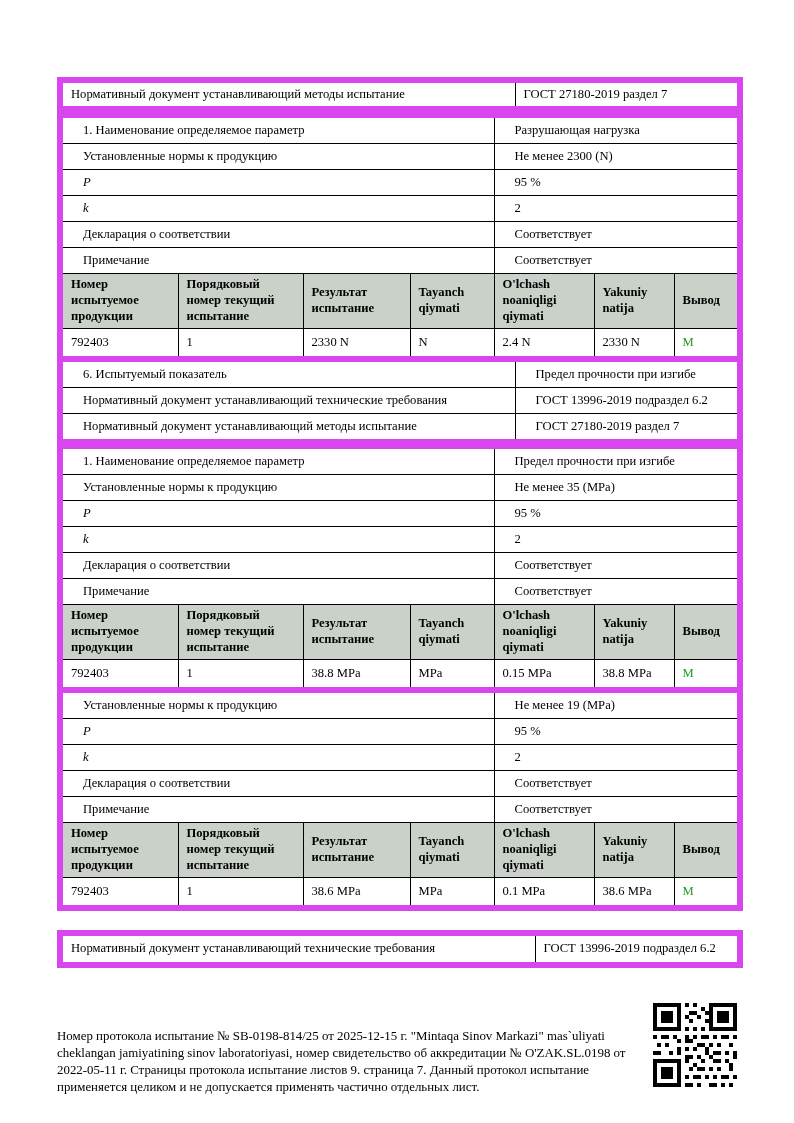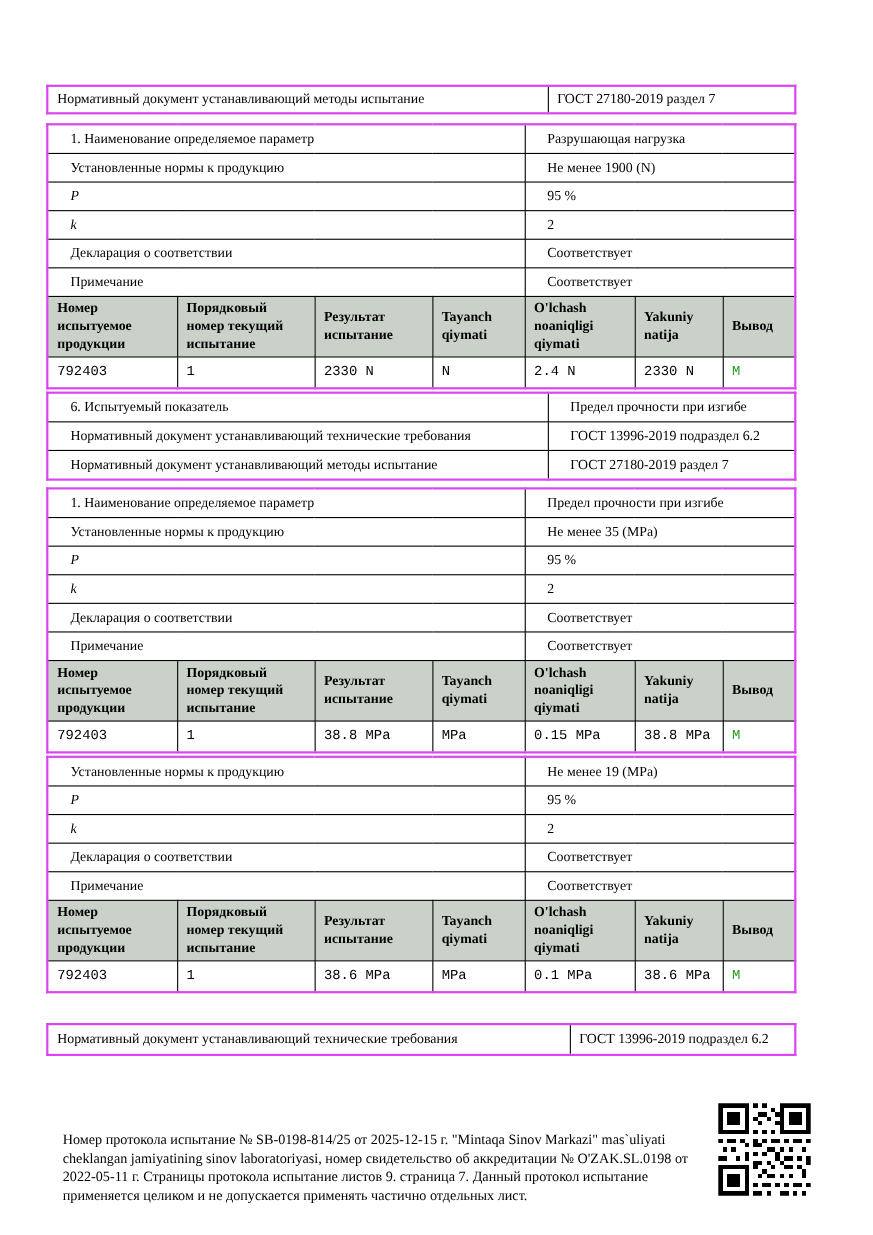--- a/index.html
+++ b/index.html
@@ -1,27 +1,27 @@
 <!DOCTYPE html>
 <html><head>
 <meta charset="utf-8">
 <style>
   html,body{margin:0;padding:0;background:#fff;}
   .page{position:relative;width:794px;height:1123px;background:#ffffff;
         font-family:"Liberation Serif","DejaVu Serif",serif;color:#000;overflow:hidden;}
-  table{border-collapse:collapse;table-layout:fixed;position:absolute;left:42px;width:680px;
-        border:2px solid #d946ef;}
+  table{border-collapse:collapse;table-layout:fixed;position:absolute;left:57px;width:680px;
+        border:6px solid #d946ef;}
   td{border:1px solid #000;padding:1px 8px;font-size:12.6px;line-height:1.25;
      vertical-align:middle;overflow:hidden;word-wrap:break-word;}
   .kv23 td{height:21px;}
   .kv25 td{height:23px;padding-left:20px;}
   .kv26 td{height:24px;}
   .it{font-style:italic;}
   .hdr td{background:#c9d1c9;font-weight:bold;height:50px;padding:2px 8px;}
-  .res td{height:25px;font-family:Liberation Mono, monospace;}
+  .res td{height:25px;}
   .pass{color:#1f9a1f;font-weight:normal;}
   .footer{position:absolute;left:57px;top:1003px;width:680px;display:flex;align-items:flex-start;}
   .footer-text{width:584px;font-size:12.9px;line-height:1.33;margin-top:25px;}
   .qr{margin-left:auto;width:84px;height:84px;display:block;}
 </style>
 </head>
 <body>
 
 <div class="page">
 
@@ -48,21 +48,21 @@
         <col style="width:80px">
         <col style="width:66px">
     </colgroup>
     <tbody>
         <tr class="kv25">
       <td colspan="4">1. Наименование определяемое параметр</td>
       <td colspan="3">Разрушающая нагрузка</td>
     </tr>
     <tr class="kv25">
       <td colspan="4">Установленные нормы к продукцию</td>
-      <td colspan="3">Не менее 1900 (N)</td>
+      <td colspan="3">Не менее 2300 (N)</td>
     </tr>
     <tr class="kv25">
       <td colspan="4" class="it">P</td>
       <td colspan="3">95 %</td>
     </tr>
     <tr class="kv25">
       <td colspan="4" class="it">k</td>
       <td colspan="3">2</td>
     </tr>
     <tr class="kv25">

